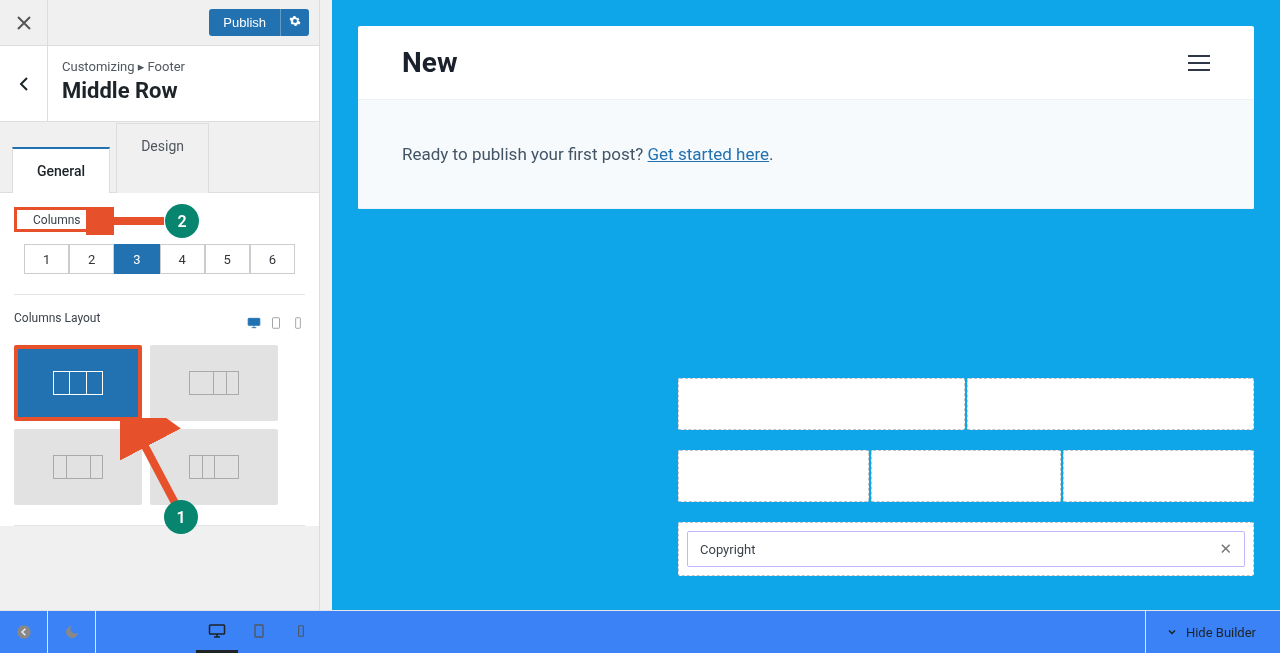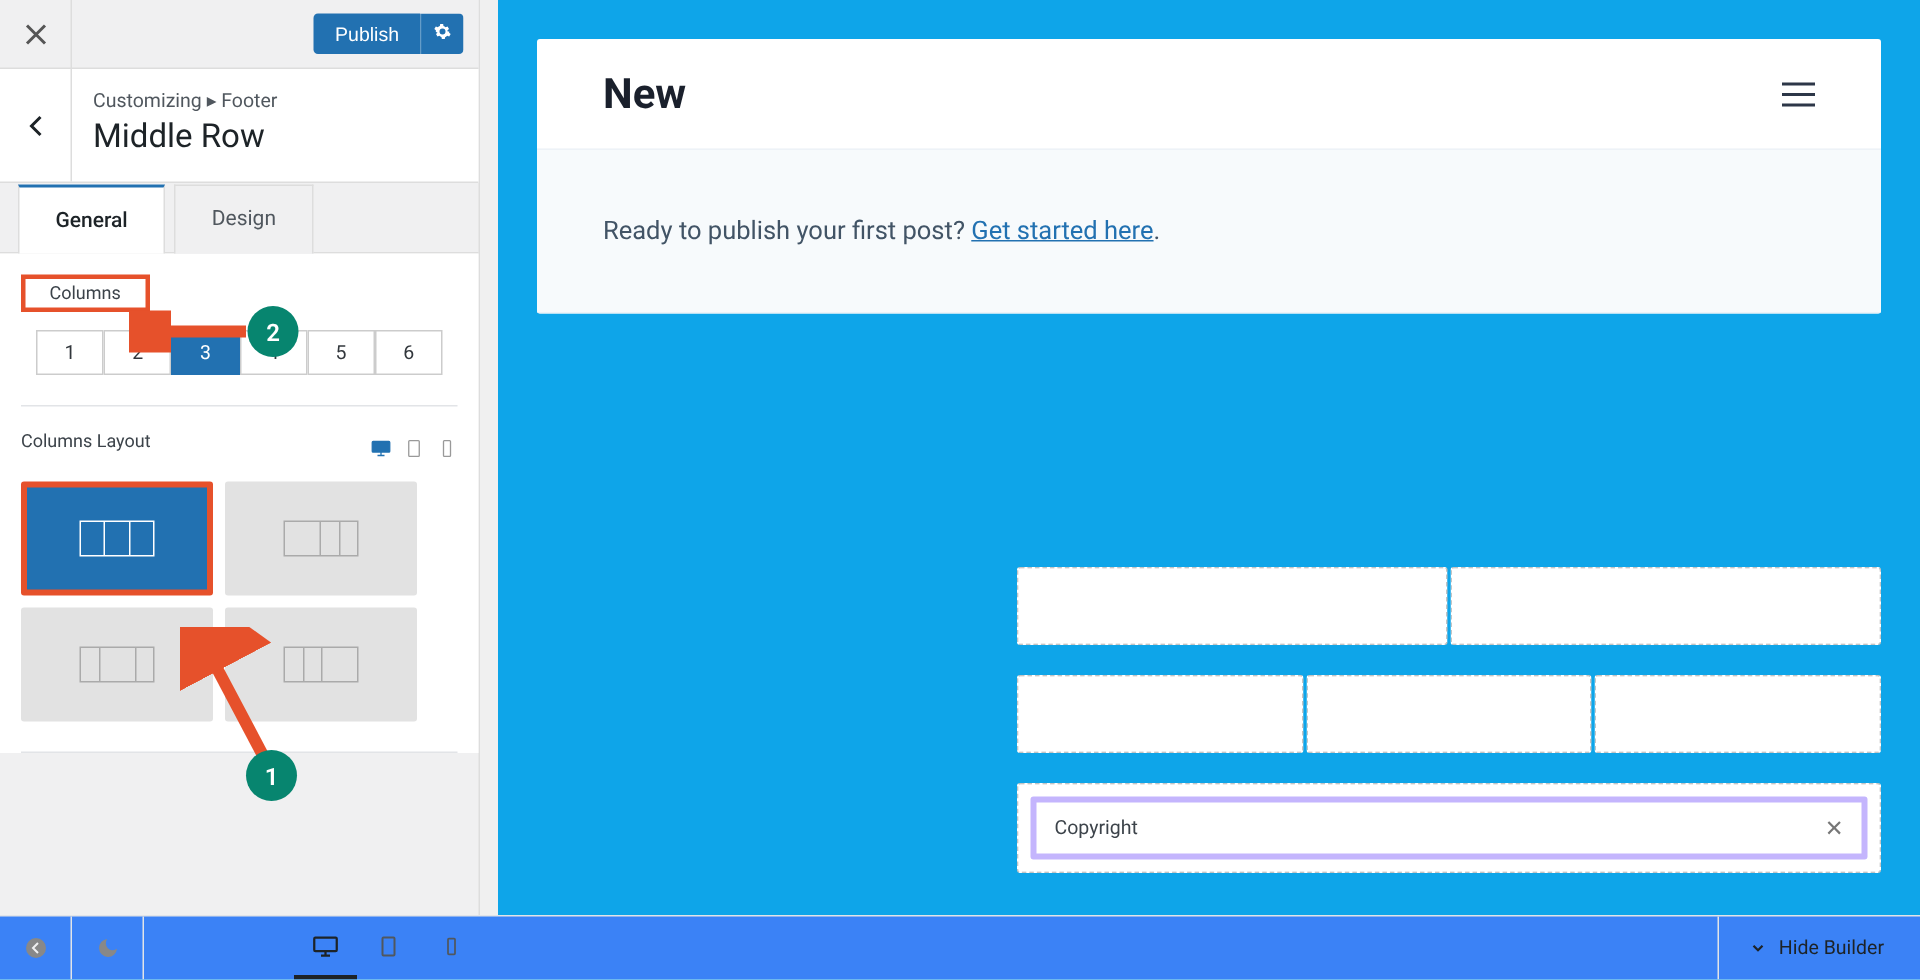--- a/index.html
+++ b/index.html
@@ -81,21 +81,21 @@
     }
     .breadcrumb-content {
       padding: 13px 14px;
     }
     .breadcrumb-small {
       font-size: 13px;
       color: #50575e;
     }
     .breadcrumb-title {
       font-size: 22px;
-      font-weight: 400;
+      font-weight: 700;
       color: #1d2327;
       margin-top: 4px;
     }
     .tabs {
       display: flex;
       padding: 0 12px;
       margin-top: 0;
       border-bottom: 1px solid #ddd;
     }
     .tab {
@@ -108,21 +108,21 @@
       color: #50575e;
       position: relative;
       top: 1px;
     }
     .tab.active {
       background: #fff;
       color: #1d2327;
       font-weight: 500;
       border-top: 2px solid #2271b1;
     }
-    .tab:first-child { margin-right: 6px; }
+    .tab:first-child { margin-right: 6px; margin-top: 24px; }
     .section {
       padding: 14px 14px 0 14px;
       background: #fff;
     }
     .section-label {
       font-size: 12px;
       color: #3c434a;
       margin-bottom: 10px;
     }
     .columns-highlight {
@@ -344,21 +344,21 @@
       border-radius: 2px;
     }
     .builder-row.three .builder-cell { flex: 1; }
     .builder-copyright {
       border: 1px dashed #c4c4c4;
       background: #fff;
       border-radius: 2px;
       padding: 8px;
     }
     .copy-inner {
-      border: 4px solid #c4b5fd;
+      border: 1px solid #c4b5fd;
       background: #fff;
       display: flex;
       justify-content: space-between;
       align-items: center;
       padding: 8px 12px;
       border-radius: 2px;
       font-size: 13px;
       color: #3c434a;
     }
     .copy-x { cursor: pointer; color: #777; font-size: 15px; }

